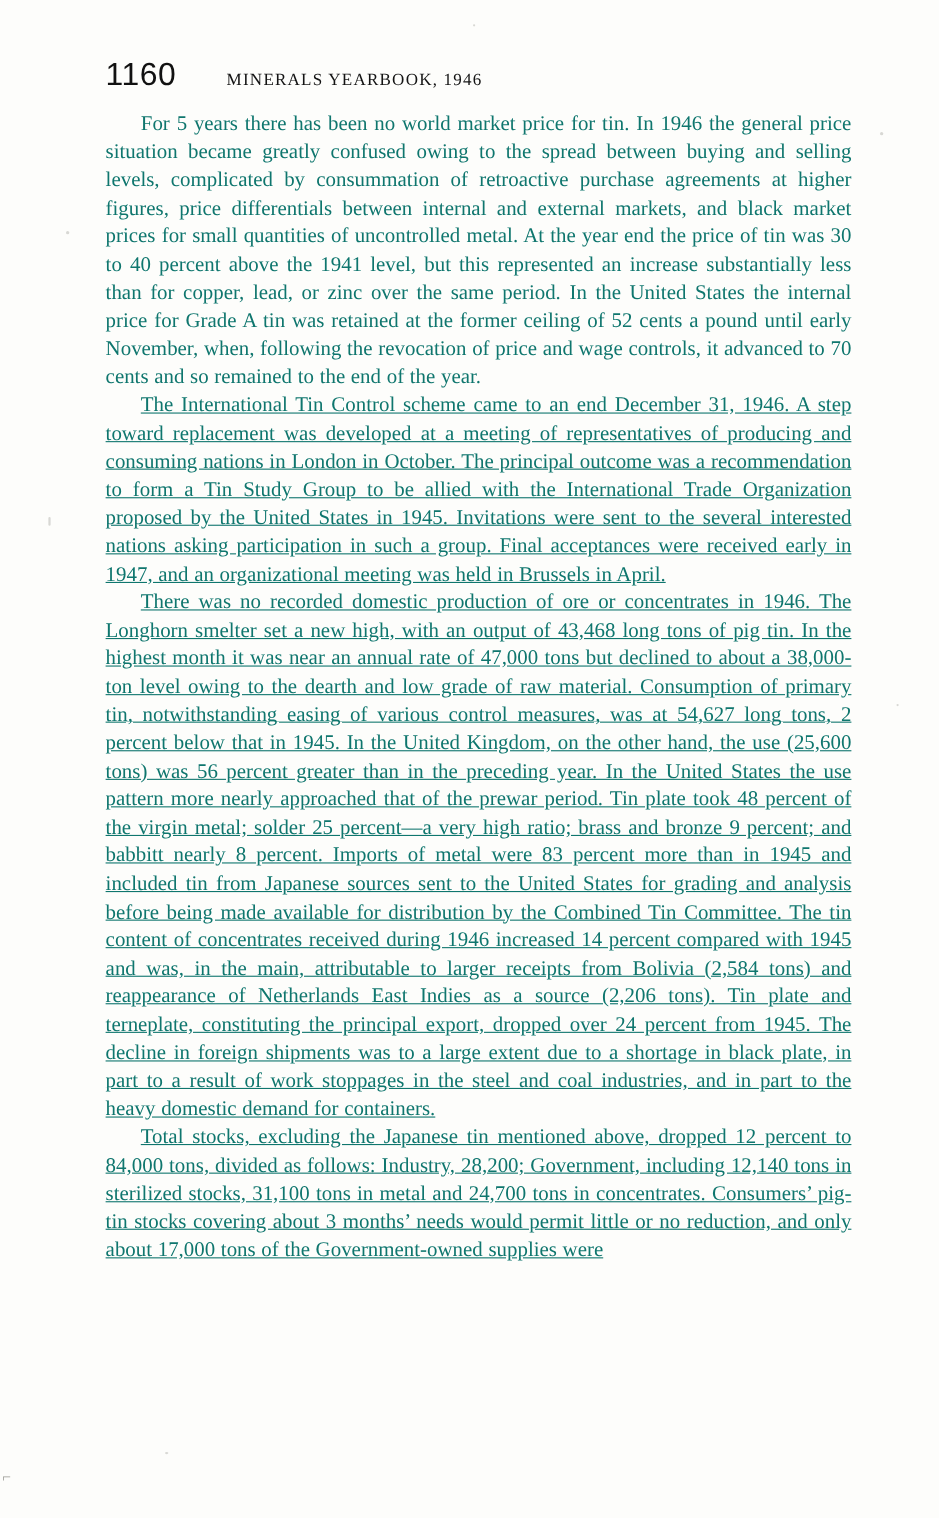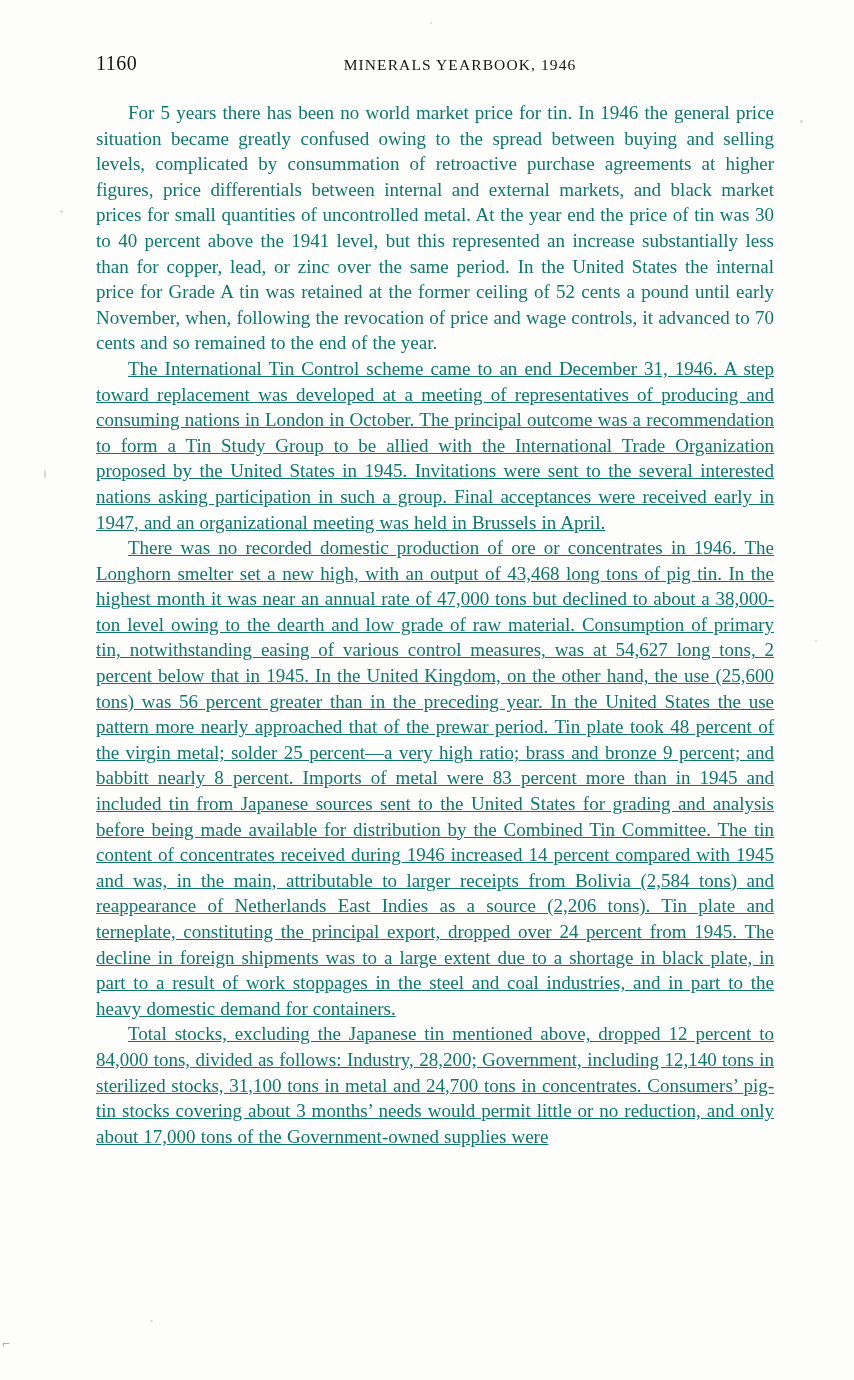--- a/index.html
+++ b/index.html
@@ -27,29 +27,29 @@
     top: 52px;
     width: 678px;
   }
   .header-row {
     display: flex;
     align-items: baseline;
     height: 34px;
     margin-bottom: 14px;
   }
   .folio {
-    font-size: 20px;
+    font-size: 29px;
     letter-spacing: 0.5px;
-    font-family: Liberation Serif, serif;
+    font-family: Liberation Sans, sans-serif;
     color: #111;
     width: 110px;
   }
   .running-head {
     flex: 1;
-    text-align: center;
+    text-align: left;
     font-size: 15.5px;
     letter-spacing: 1.1px;
     font-variant: small-caps;
     text-transform: uppercase;
     color: #141414;
     padding-right: 60px;
   }
   .body-text p {
     margin: 0;
     text-align: justify;

